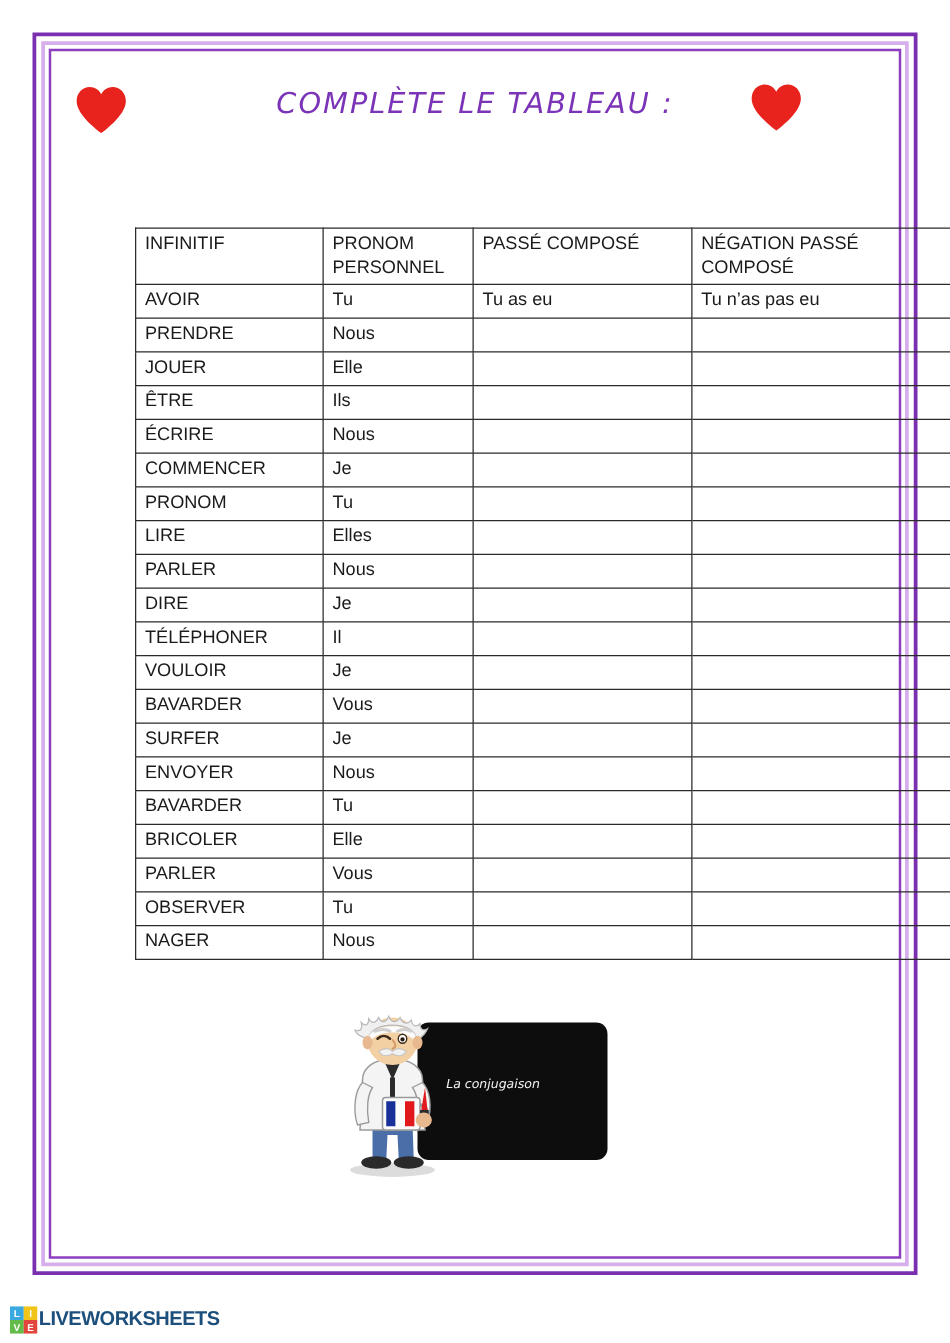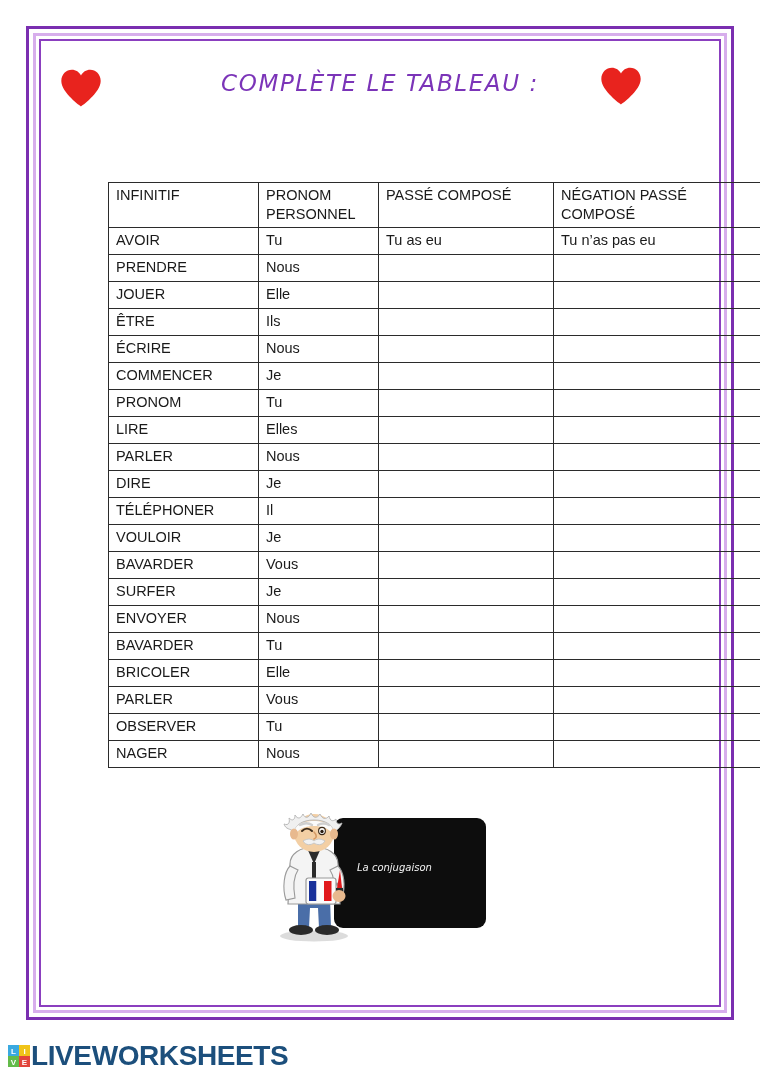--- a/index.html
+++ b/index.html
@@ -142,21 +142,21 @@
     display: flex;
     align-items: center;
   }
   .lw-logo {
     width: 22px;
     height: 22px;
     display: block;
   }
   .lw-word {
     font-family: "Liberation Sans", sans-serif;
-    font-size: 28px;
+    font-size: 16px;
     font-weight: bold;
     color: #1c4f7c;
     letter-spacing: -0.4px;
     margin-left: 1px;
     line-height: 1;
   }
 </style>
 </head>
 <body>
 

